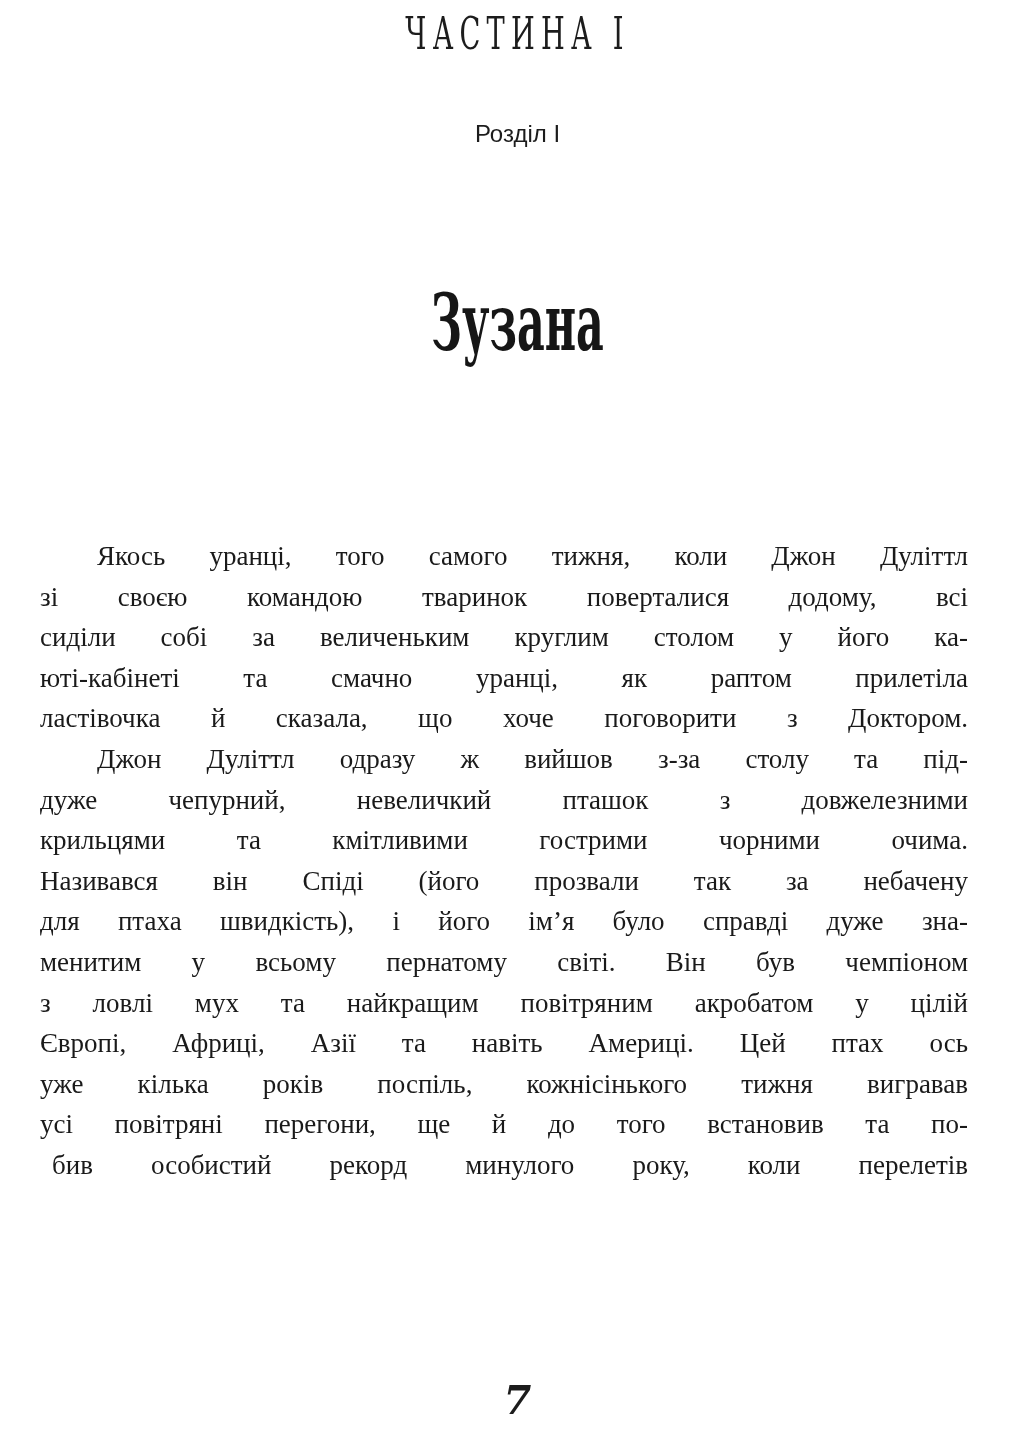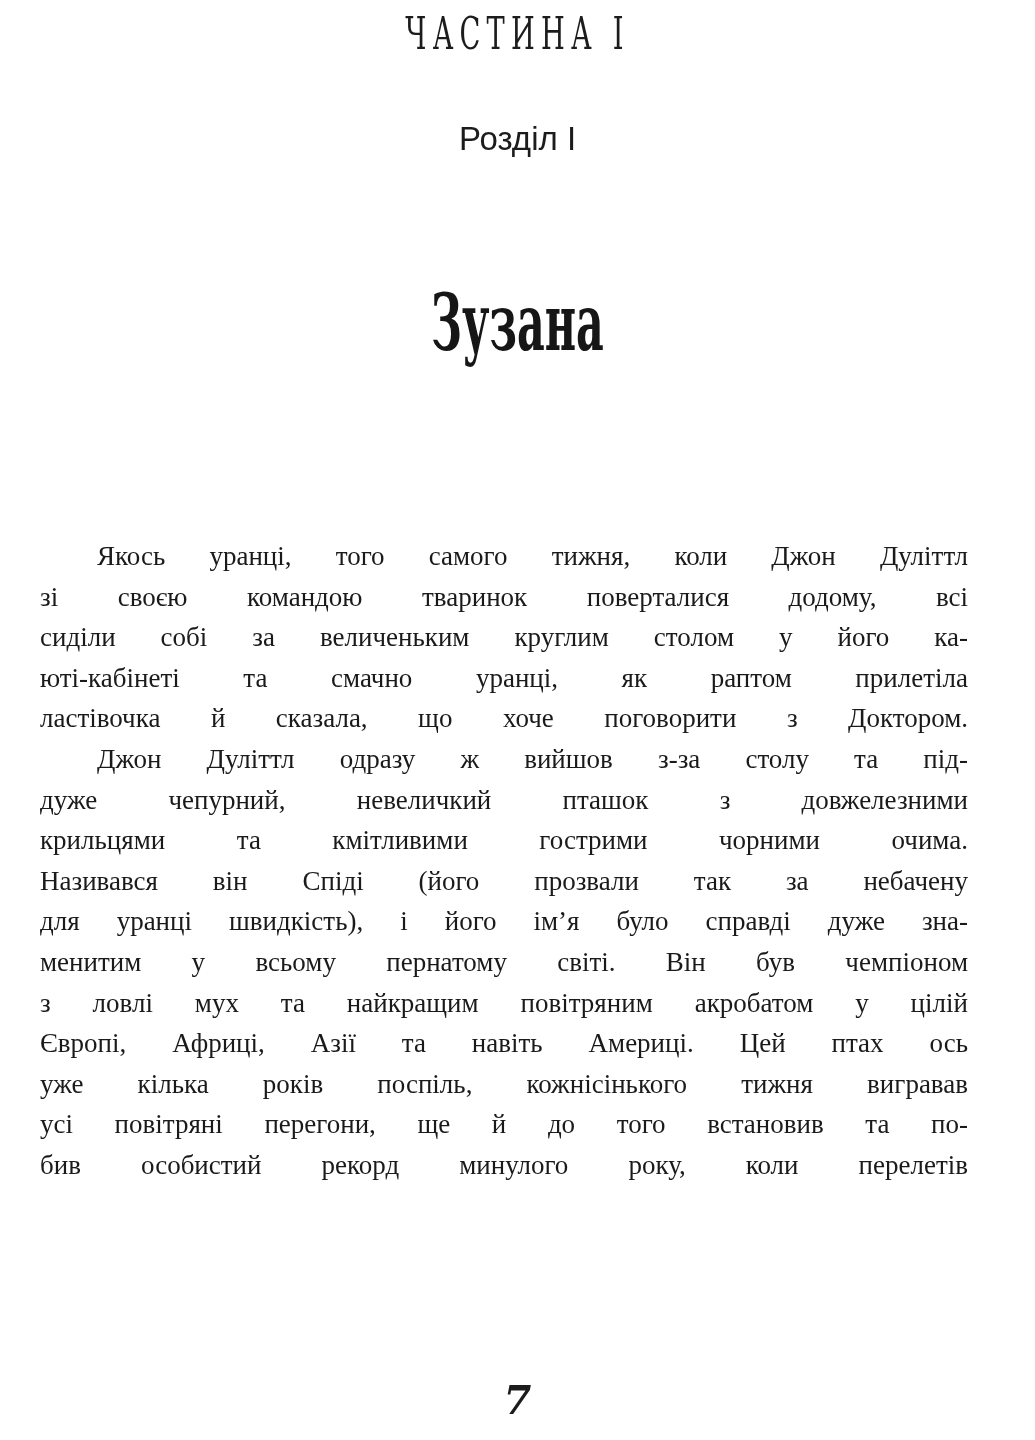--- a/index.html
+++ b/index.html
@@ -29,21 +29,21 @@
     line-height: 1;
     color: #1c1c1c;
   }
   .chapter-label {
     position: absolute;
     top: 122px;
     left: 0;
     width: 1035px;
     text-align: center;
     font-family: "Liberation Sans", sans-serif;
-    font-size: 33px;
+    font-size: 24px;
     line-height: 1;
     color: #1c1c1c;
   }
   .chapter-title {
     position: absolute;
     top: 284px;
     left: 0;
     width: 1035px;
     text-align: center;
     font-family: "DejaVu Serif", serif;
@@ -69,20 +69,21 @@
     text-align: justify;
     text-align-last: justify;
     white-space: nowrap;
     height: 40.6px;
   }
   .body-text .line.indent {
     padding-left: 57px;
   }
   .body-text .line.last {
     text-align-last: justify;
+    margin-left: 12px;
   }
   .page-number {
     position: absolute;
     top: 1380px;
     left: 0;
     width: 1035px;
     text-align: center;
     font-family: "DejaVu Serif", serif;
     font-style: italic;
     font-weight: bold;
@@ -103,21 +104,21 @@
 <div class="body-text">
   <span class="line indent">Якось уранці, того самого тижня, коли Джон Дуліттл</span>
   <span class="line">зі своєю командою тваринок поверталися додому, всі</span>
   <span class="line">сиділи собі за величеньким круглим столом у його ка-</span>
   <span class="line">юті-кабінеті та смачно уранці, як раптом прилетіла</span>
   <span class="line">ластівочка й сказала, що хоче поговорити з Доктором.</span>
   <span class="line indent">Джон Дуліттл одразу ж вийшов з-за столу та під-</span>
   <span class="line">дуже чепурний, невеличкий пташок з довжелезними</span>
   <span class="line">крильцями та кмітливими гострими чорними очима.</span>
   <span class="line">Називався він Спіді (його прозвали так за небачену</span>
-  <span class="line">для уранці швидкість), і його ім’я було справді дуже зна-</span>
+  <span class="line">для птаха швидкість), і його ім’я було справді дуже зна-</span>
   <span class="line">менитим у всьому пернатому світі. Він був чемпіоном</span>
   <span class="line">з ловлі мух та найкращим повітряним акробатом у цілій</span>
   <span class="line">Європі, Африці, Азії та навіть Америці. Цей птах ось</span>
   <span class="line">уже кілька років поспіль, кожнісінького тижня вигравав</span>
   <span class="line">усі повітряні перегони, ще й до того встановив та по-</span>
   <span class="line last">бив особистий рекорд минулого року, коли перелетів</span>
 </div>
 
 <div class="page-number">7</div>
 

